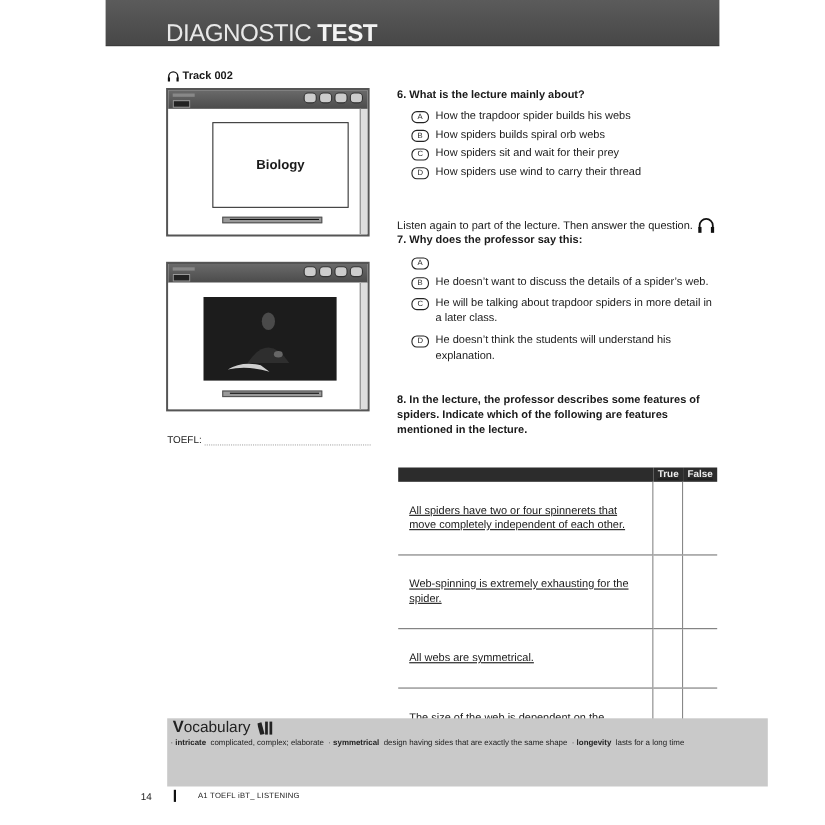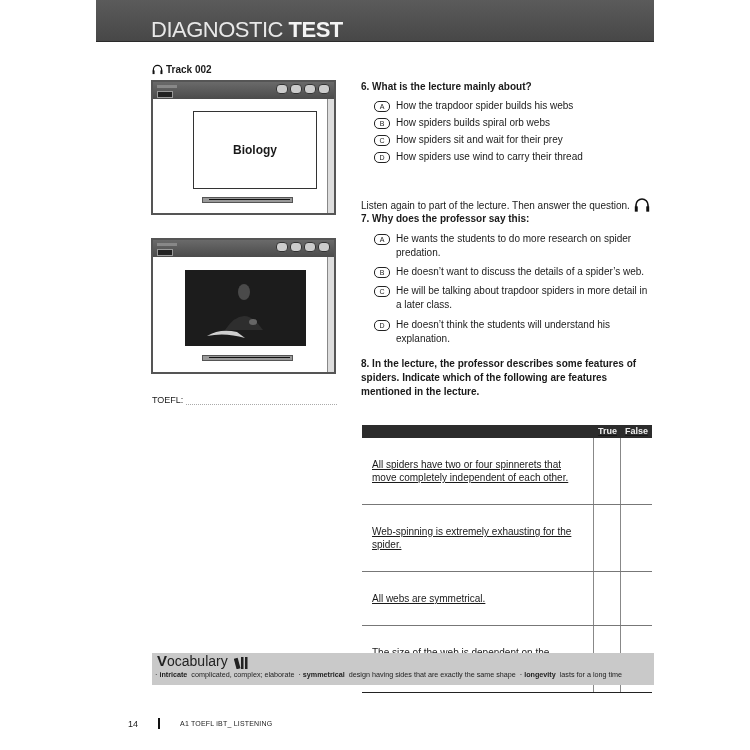--- a/index.html
+++ b/index.html
@@ -28,21 +28,21 @@
   .q-title{font-weight:bold;}
   .opt{display:flex;align-items:flex-start;margin-top:5px;}
   .opt-letter{display:inline-block;width:14px;height:9px;border:1px solid #222;border-radius:5px;font-size:7px;line-height:9px;text-align:center;margin-right:6px;margin-left:13px;margin-top:2px;flex:none;}
   .opt-text{flex:1;}
   .listen{position:absolute;left:361px;top:197px;font-size:10px;display:flex;align-items:center;gap:4px;}
   table.tf{position:absolute;left:362px;top:425px;width:290px;border-collapse:collapse;font-size:10px;line-height:13px;text-decoration:underline;}
   table.tf th{background:#2c2c2c;color:#eee;font-weight:bold;font-size:9px;height:12px;padding:0 4px;text-align:center;}
   table.tf th.stmt{text-align:left;}
   table.tf td{border-bottom:1px solid #777;padding:20px 10px;vertical-align:top;}
   table.tf td.cell{border-left:1px solid #888;width:26px;padding:0;}
-  .vocab{position:absolute;left:152px;top:653px;width:502px;height:32px;background:#c9c9c9;}
+  .vocab{position:absolute;left:152px;top:653px;width:502px;height:62px;background:#c9c9c9;padding-left:44px;}
   .vocab-title{position:absolute;left:5px;top:-1px;font-size:14px;color:#222;}
   .vocab-title b{font-size:15px;}
   .vocab-icon{display:inline-block;vertical-align:middle;margin-left:2px;}
   .vocab-lines{position:absolute;left:3px;top:17px;font-size:7.2px;line-height:10px;color:#222;white-space:nowrap;}
   .vocab-lines b{font-weight:bold;}
   .footer{position:absolute;left:128px;top:718px;font-size:9px;display:flex;align-items:center;gap:20px;}
   .footer .sep{width:2px;height:11px;background:#111;}
   .footer .book{font-size:7px;letter-spacing:0.2px;}
 </style>
 </head>
@@ -143,21 +143,20 @@
       <path d="M1.5 8 V6 A4.5 4.5 0 0 1 10.5 6 V8" fill="none" stroke="#111" stroke-width="1.2"></path>
       <rect x="0.6" y="7" width="2.2" height="4" fill="#111"></rect>
       <rect x="9.2" y="7" width="2.2" height="4" fill="#111"></rect>
     </svg>
 </div>
 
 <div class="q" style="top:212px;width:294px;">
   <div class="q-title">7. Why does the professor say this:</div>
   <div class="opt" style="margin-top:6px">
       <span class="opt-letter">A</span>
-      <span class="opt-text">He wants the students to do more research on spider predation.</span>
     </div>
   <div class="opt">
       <span class="opt-letter">B</span>
       <span class="opt-text">He doesn’t want to discuss the details of a spider’s web.</span>
     </div>
   <div class="opt">
       <span class="opt-letter">C</span>
       <span class="opt-text">He will be talking about trapdoor spiders in more detail in a later class.</span>
     </div>
   <div class="opt" style="margin-top:6px">

